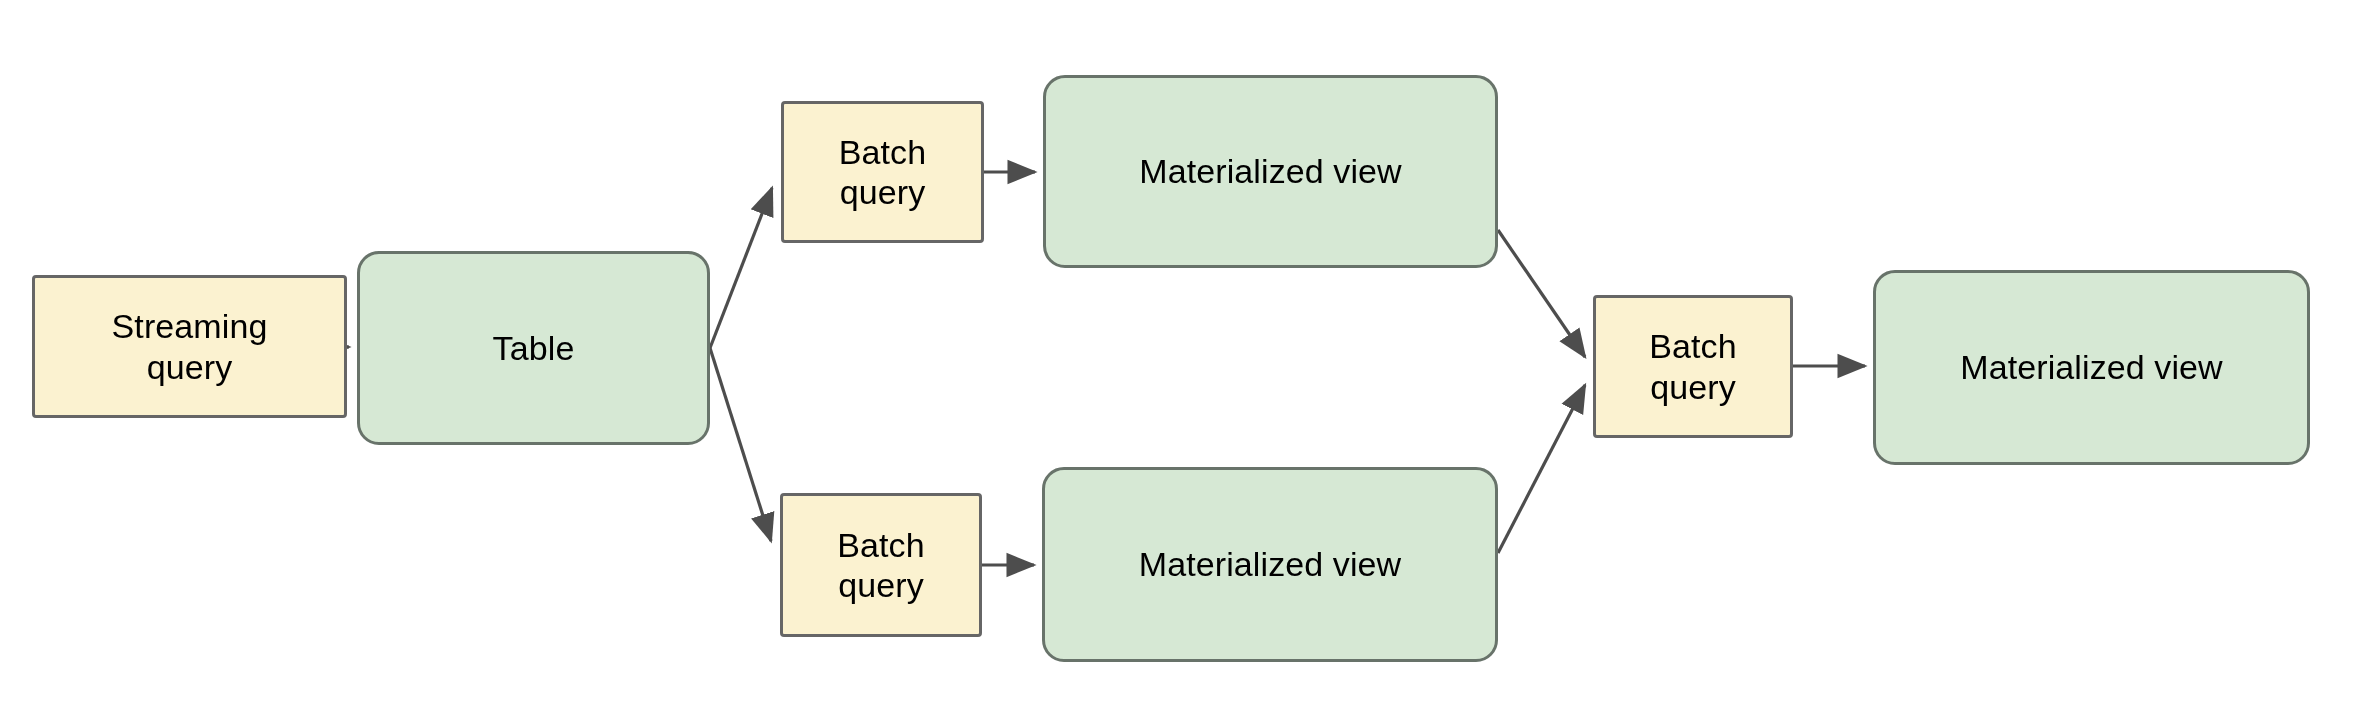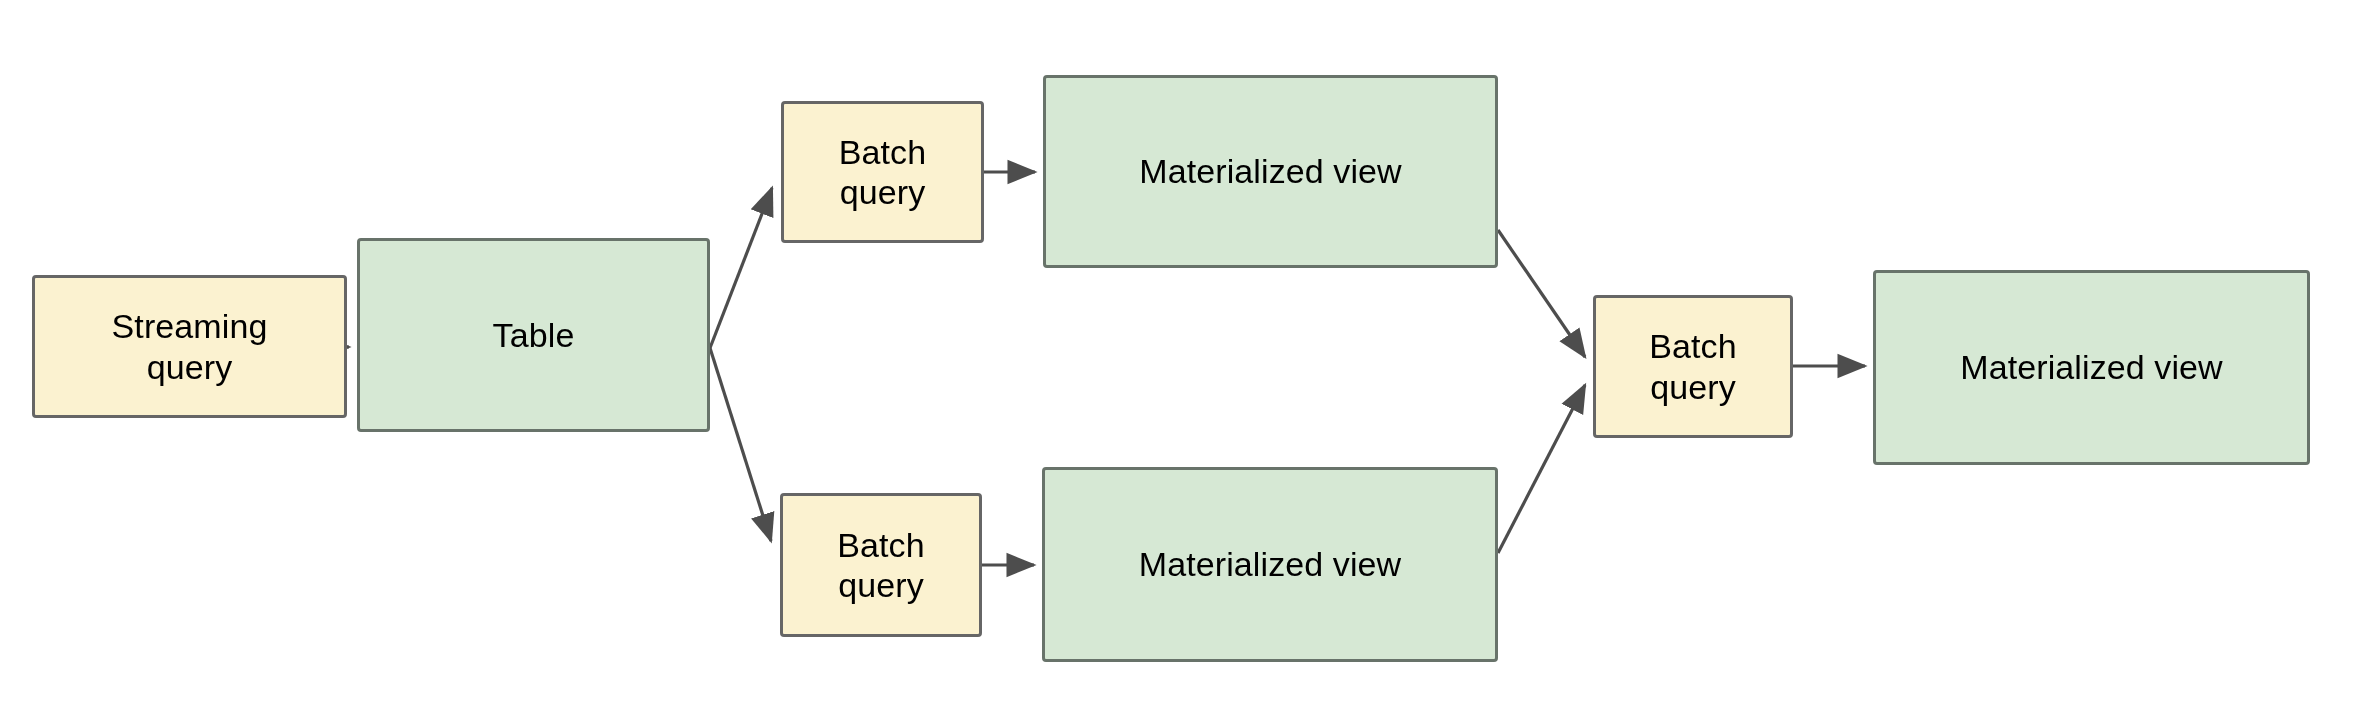--- a/index.html
+++ b/index.html
@@ -40,21 +40,21 @@
     z-index: 2;
   }
   .node-process {
     background: #fbf2d0;
     border-color: #666666;
     border-radius: 4px;
   }
   .node-store {
     background: #d6e8d4;
     border-color: #68736a;
-    border-radius: 4px;
+    border-radius: 22px;
   }
   .node-label {
     display: block;
     white-space: pre-line;
     padding: 0 6px;
   }
 </style>
 </head>
 <body>
 
@@ -76,21 +76,21 @@
         <polyline points="1498,553 1585,385" marker-end="url(#arrow)"></polyline>
         <polyline points="1793,366 1865,366" marker-end="url(#arrow)"></polyline>
       </g>
   </svg>
 
   <div class="node node-process" style="left: 32px; top: 275px; width: 315px; height: 143px;">
     <span class="node-label">Streaming
 query</span>
   </div>
 
-  <div class="node node-store" style="left: 357px; top: 238px; width: 353px; height: 194px;">
+  <div class="node node-store" style="left: 357px; top: 251px; width: 353px; height: 194px;">
     <span class="node-label">Table</span>
   </div>
 
   <div class="node node-process" style="left: 781px; top: 101px; width: 203px; height: 142px;">
     <span class="node-label">Batch
 query</span>
   </div>
 
   <div class="node node-store" style="left: 1043px; top: 75px; width: 455px; height: 193px;">
     <span class="node-label">Materialized view</span>

